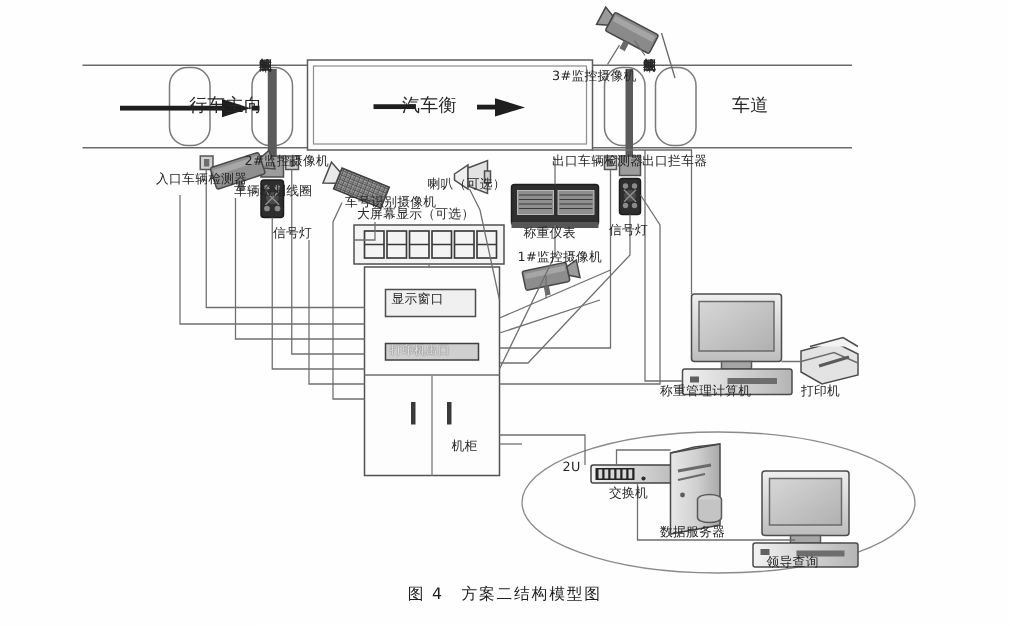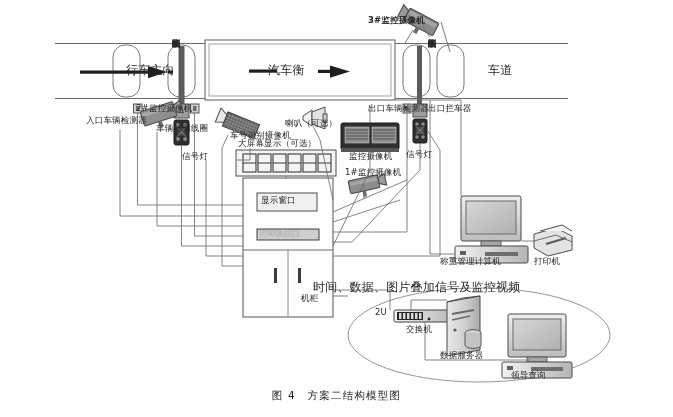--- a/index.html
+++ b/index.html
@@ -260,53 +260,52 @@
   <div class="lbl big" style="left:126px;top:64px;">行车主向</div>
 
   <div class="lbl big" style="left:268px;top:64px;">汽车衡</div>
 
   <div class="lbl big" style="left:488px;top:64px;">车道</div>
 
   <div class="lbl v" style="left:172px;top:32px;height:70px;">车辆检测线圈</div>
 
   <div class="lbl v" style="left:428px;top:32px;height:70px;">车辆检测线圈</div>
 
-  <div class="lbl" style="left:136px;top:104px;">2#监控摄像机</div>
-
-  <div class="lbl c" style="left:86px;top:116px;width:58px;text-align:right;">入口车辆检测器</div>
+  <div class="lbl" style="left:136px;top:104px;padding-left:27px;">2#监控摄像机</div>
+
+  <div class="lbl c" style="left:104px;top:116px;width:58px;text-align:right;">入口车辆检测器</div>
 
   <div class="lbl c" style="left:156px;top:124px;width:36px;">车辆检测线圈</div>
 
   <div class="lbl" style="left:182px;top:152px;">信号灯</div>
 
-  <div class="lbl" style="left:368px;top:16px;font-weight:bold;">3#监控摄像机</div>
+  <div class="lbl" style="left:368px;top:47px;">3#监控摄像机</div>
 
   <div class="lbl c" style="left:368px;top:104px;width:52px;">出口车辆检测器</div>
 
   <div class="lbl c" style="left:428px;top:104px;width:24px;">出口拦车器</div>
 
   <div class="lbl" style="left:406px;top:150px;">信号灯</div>
 
   <div class="lbl" style="left:230px;top:131px;">车号识别摄像机</div>
 
   <div class="lbl" style="left:285px;top:119px;">喇叭（可选）</div>
 
   <div class="lbl" style="left:238px;top:139px;">大屏幕显示（可选）</div>
 
-  <div class="lbl" style="left:349px;top:152px;">监控摄像机</div>
+  <div class="lbl" style="left:349px;top:152px;">称重仪表</div>
 
   <div class="lbl" style="left:345px;top:168px;">1#监控摄像机</div>
 
   <div class="lbl" style="left:261px;top:196px;">显示窗口</div>
 
   <div class="lbl sm" style="left:260px;top:230px;color:#e8e8e8;text-shadow:0 0 1px #333;">打印机出口</div>
 
   <div class="lbl" style="left:274px;top:294px;margin-left:27px;">机柜</div>
 
-  <div class="lbl big" style="left:313px;top:281px;">时间、数据、图片叠加信号及监控视频</div>
 
   <div class="lbl" style="left:375px;top:308px;">2U</div>
 
   <div class="lbl" style="left:406px;top:325px;">交换机</div>
 
   <div class="lbl" style="left:440px;top:351px;">数据服务器</div>
 
   <div class="lbl" style="left:511px;top:371px;">领导查询</div>
 
   <div class="lbl" style="left:440px;top:257px;">称重管理计算机</div>

